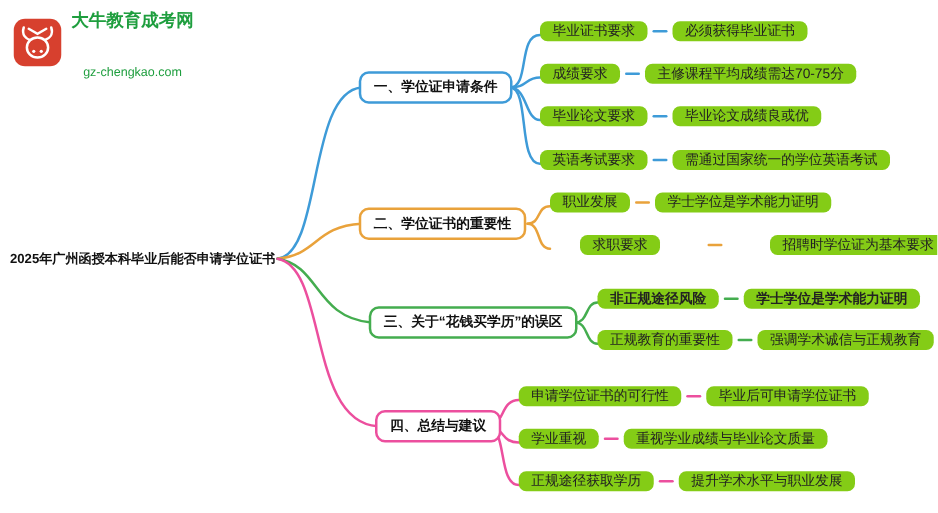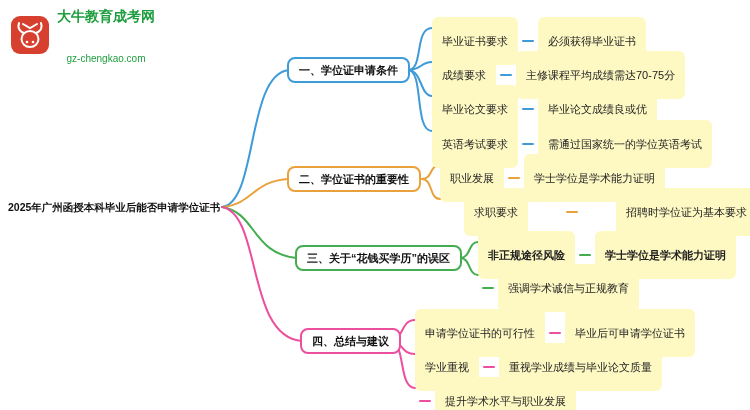--- a/index.html
+++ b/index.html
@@ -12,21 +12,21 @@
   .root-title{
     position:absolute;z-index:2;left:8px;top:199px;
     font-size:10.5px;font-weight:700;color:#111;line-height:16px;white-space:nowrap;
   }
   .branch-node{
     position:absolute;z-index:2;background:#fff;border:2px solid #000000;border-radius:8px;
     padding:3px 10px;font-size:11px;line-height:16px;font-weight:600;color:#111;white-space:nowrap;
   }
   .row{position:absolute;z-index:2;display:flex;align-items:center;}
   .chip{
-    background:#fef9c3;border-radius:6px;padding:16px 10px;
+    background:#84cc16;border-radius:6px;padding:0 10px;
     font-size:11px;line-height:16px;color:#222;white-space:nowrap;
   }
   .link{width:12px;height:2px;margin:0 4px;border-radius:1px;background:#999;flex:0 0 auto;}
   .logo{position:absolute;z-index:3;left:10px;top:8px;display:flex;align-items:center;gap:7px;}
   .logo-text{display:flex;flex-direction:column;gap:2px;align-items:center;}
   .logo-name{font-size:14px;font-weight:700;color:#1e9e3e;line-height:16px;white-space:nowrap;}
   .logo-url{font-size:10px;color:#1e9e3e;line-height:12px;white-space:nowrap;margin-top:27px;}
 </style>
 </head>
 <body>
@@ -112,32 +112,34 @@
     <span class="link" style="background-color: rgb(233, 162, 59);"></span>
     <span class="chip">招聘时学位证为基本要求</span>
   </div>
 
   <div class="row" style="left:478px;top:231px;font-weight:bold;">
     <span class="chip">非正规途径风险</span>
     <span class="link" style="background-color: rgb(68, 173, 79);"></span>
     <span class="chip">学士学位是学术能力证明</span>
   </div>
   <div class="row" style="left:478px;top:264px;">
+    <span class="chip">正规教育的重要性</span>
     <span class="link" style="background-color: rgb(68, 173, 79);"></span>
     <span class="chip">强调学术诚信与正规教育</span>
   </div>
 
   <div class="row" style="left:415px;top:309px;">
     <span class="chip">申请学位证书的可行性</span>
     <span class="link" style="background-color: rgb(236, 79, 158);"></span>
     <span class="chip">毕业后可申请学位证书</span>
   </div>
   <div class="row" style="left:415px;top:343px;">
     <span class="chip">学业重视</span>
     <span class="link" style="background-color: rgb(236, 79, 158);"></span>
     <span class="chip">重视学业成绩与毕业论文质量</span>
   </div>
   <div class="row" style="left:415px;top:377px;">
+    <span class="chip">正规途径获取学历</span>
     <span class="link" style="background-color: rgb(236, 79, 158);"></span>
     <span class="chip">提升学术水平与职业发展</span>
   </div>
 
 </div>
 
 </body></html>

